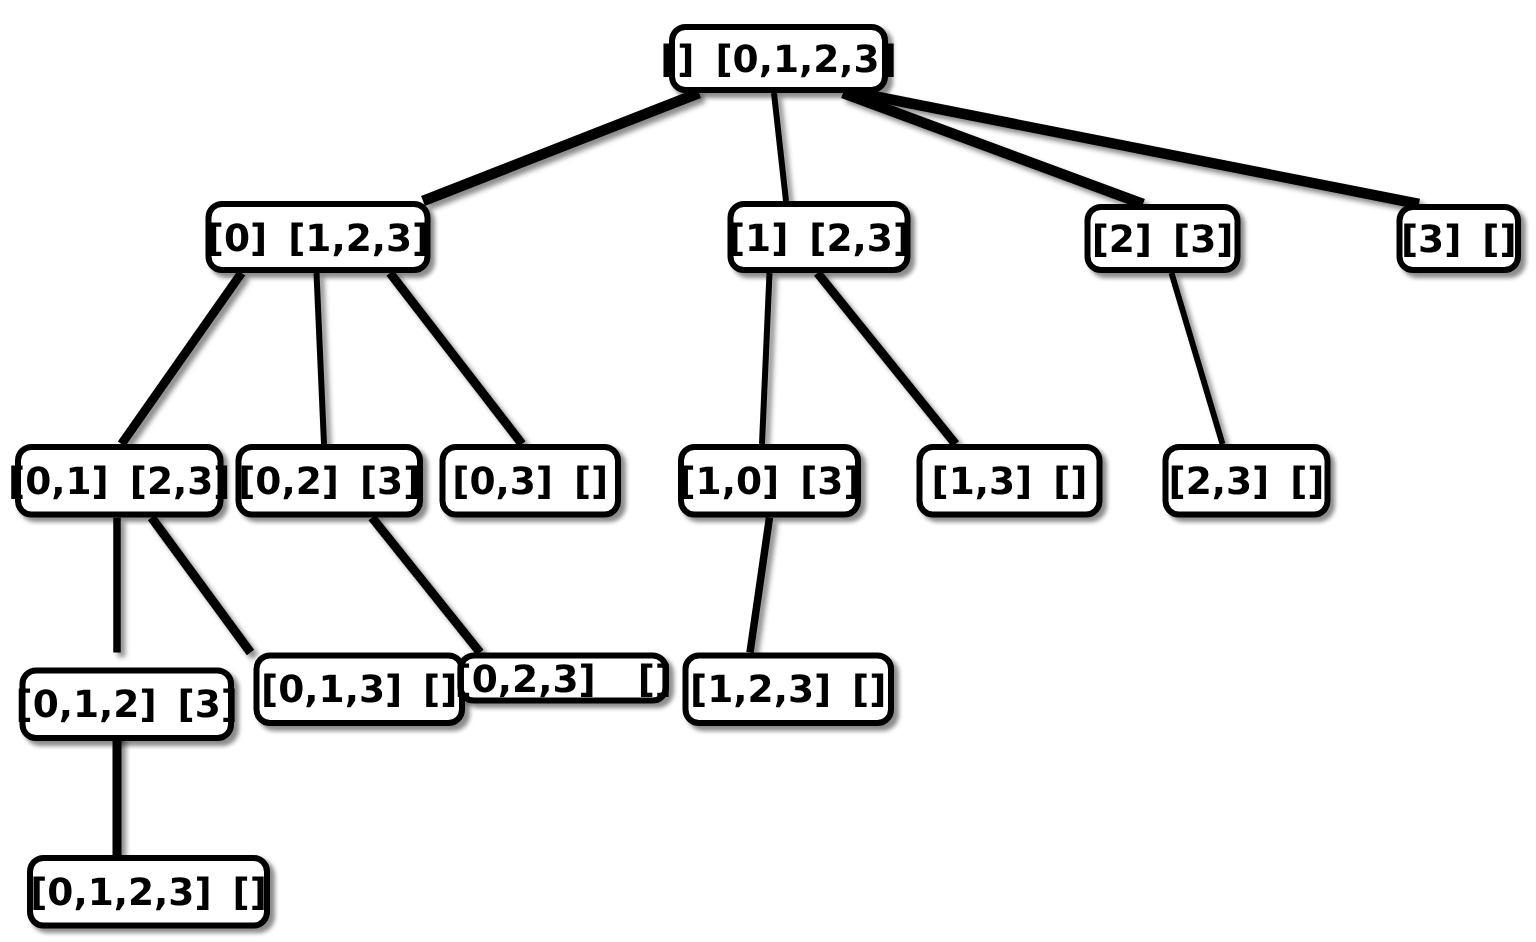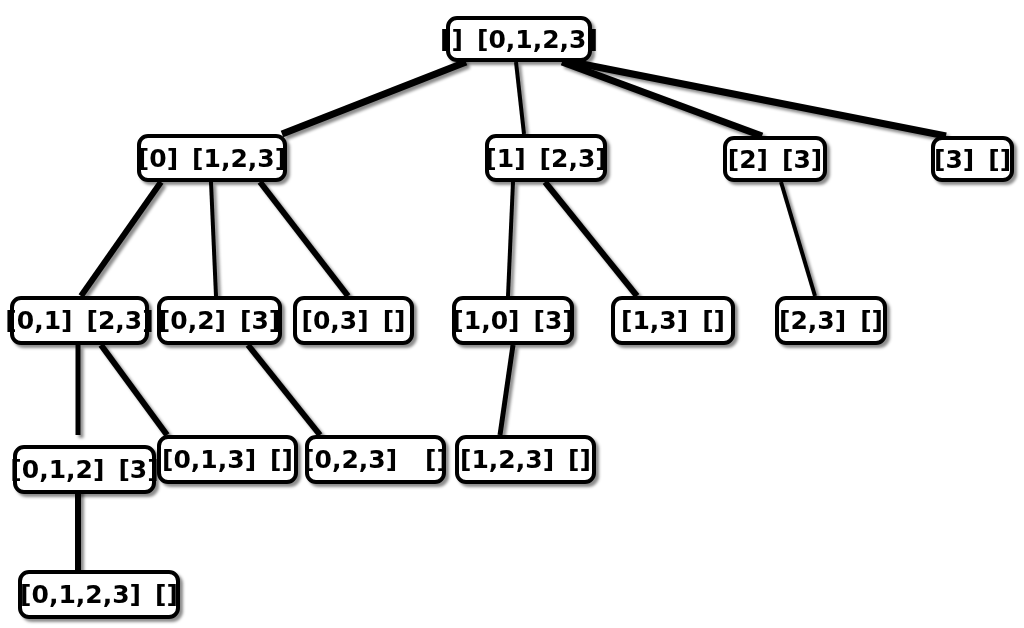--- a/index.html
+++ b/index.html
@@ -123,25 +123,25 @@
         <span class="label-rest">[]</span>
       </div>
       <div class="node" style="left: 775px; top: 296px; width: 112px; height: 49px;">
         <span class="label-taken">[2,3]</span>
         <span class="label-rest">[]</span>
       </div>
       <div class="node" style="left: 13px; top: 445px; width: 143px; height: 49px;">
         <span class="label-taken">[0,1,2]</span>
         <span class="label-rest">[3]</span>
       </div>
-      <div class="node" style="left: 157px; top: 435px; width: 141px; height: 49px;">
+      <div class="node" style="left: 169px; top: 435px; width: 141px; height: 49px;">
         <span class="label-taken">[0,1,3]</span>
         <span class="label-rest">[]</span>
       </div>
-      <div class="node" style="left: 305px; top: 435px; width: 141px; height: 49px; gap: 14px;">
+      <div class="node" style="left: 305px; top: 435px; width: 141px; height: 34px; gap: 14px;">
         <span class="label-taken">[0,2,3]</span>
         <span class="label-rest">[]</span>
       </div>
       <div class="node" style="left: 455px; top: 435px; width: 141px; height: 49px;">
         <span class="label-taken">[1,2,3]</span>
         <span class="label-rest">[]</span>
       </div>
       <div class="node" style="left: 18px; top: 570px; width: 162px; height: 49px;">
         <span class="label-taken">[0,1,2,3]</span>
         <span class="label-rest">[]</span>

